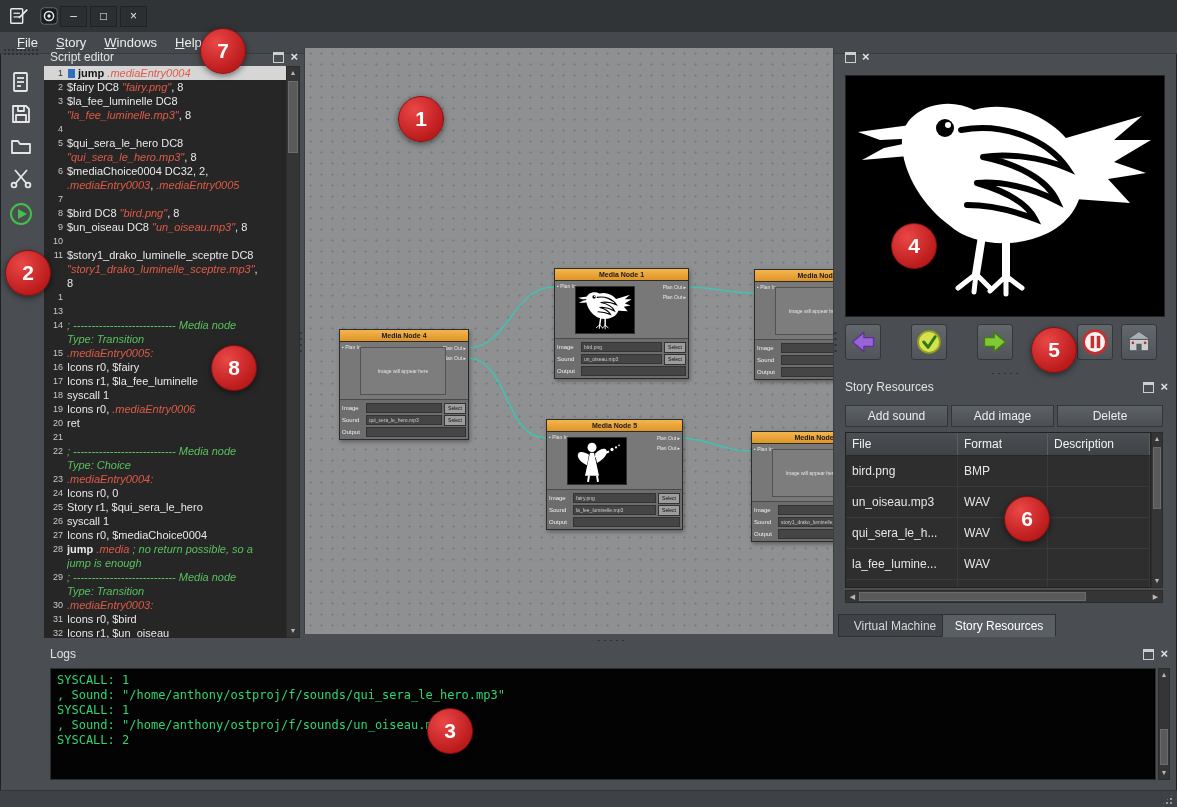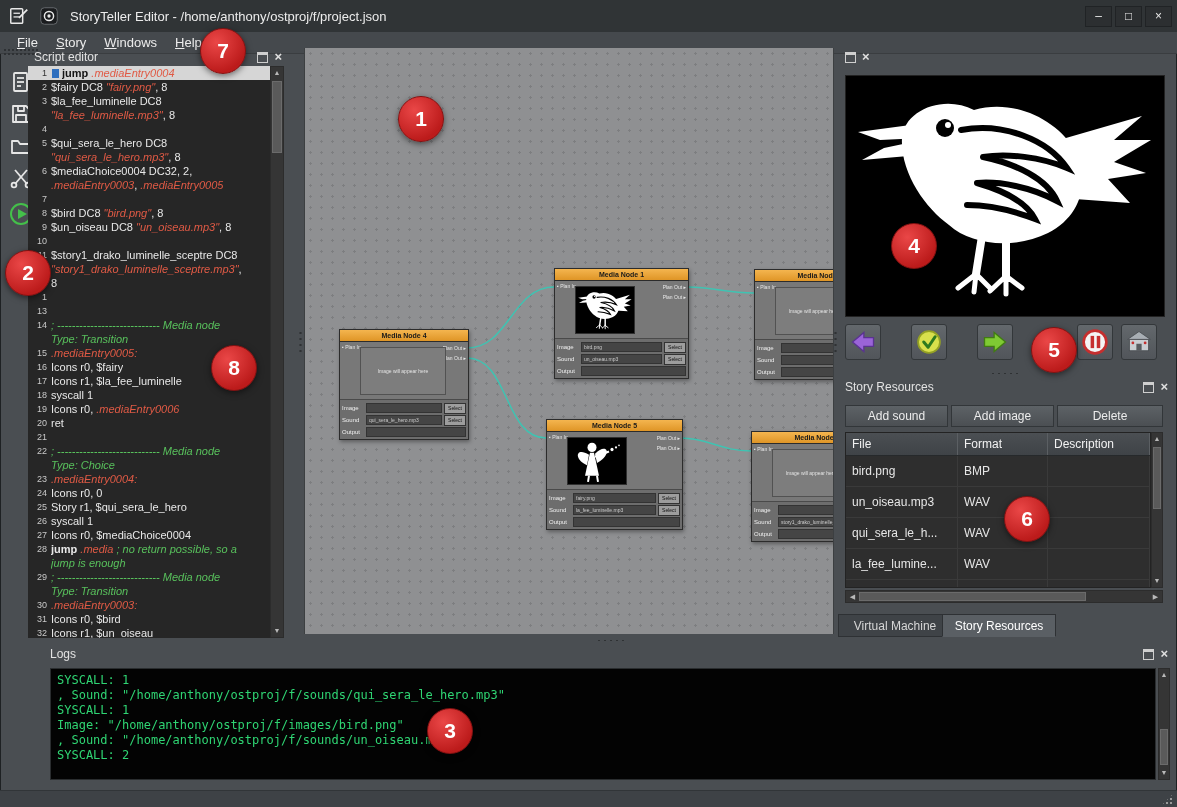--- a/index.html
+++ b/index.html
@@ -25,21 +25,21 @@
   .ltb-btn{position:absolute;left:9px;width:24px;height:24px;background:transparent;border:none;padding:0;}
   .ltb-btn svg{width:24px;height:24px;}
   .wico{fill:none;stroke:#e6e6e6;stroke-width:1.8;stroke-linejoin:round;}
   
   .dock{position:absolute;}
   .dock-title{height:18px;display:flex;align-items:center;padding:0 4px 0 8px;}
   .dock-title-text{color:#e2e2e2;font-size:12px;flex:1;}
   .dock-float{width:9px;height:7px;border:1px solid #cfcfcf;border-top:3px solid #cfcfcf;display:inline-block;margin-right:6px;}
   .dock-close{color:#e0e0e0;font-size:13px;font-weight:bold;line-height:10px;}
   
-  .dock-script{left:26px;top:48px;width:260px;height:592px;}
+  .dock-script{left:42px;top:48px;width:260px;height:592px;}
   .editor{position:absolute;left:2px;top:18px;right:14px;bottom:2px;background:#262626;
           overflow:hidden;font-family:"Liberation Sans",sans-serif;font-size:11px;}
   .crow{display:flex;height:14px;line-height:14px;align-items:center;}
   .crow.active{background:#d6d6d6;}
   .gut{width:19px;text-align:right;padding-right:4px;color:#c9c9c9;font-size:9px;flex:none;}
   .crow.active .gut{color:#333;}
   .ctxt{white-space:pre;color:#e8e8e8;overflow:hidden;}
   .crow.active .ctxt{color:#141414;}
   .seg-r{color:#e05a45;font-style:italic;}
   .seg-c{color:#58c05c;font-style:italic;}
@@ -163,21 +163,20 @@
           <line x1="12" y1="14" x2="21" y2="5" stroke="#e8e8e8" stroke-width="2"></line>
         </svg>
     </span>
     <span class="tbi">
       <svg viewBox="0 0 24 24">
           <rect x="3" y="3" width="18" height="18" rx="4" fill="#1a1c1e" stroke="#6a6e72" stroke-width="1"></rect>
           <circle cx="12" cy="12" r="5" fill="none" stroke="#e8e8e8" stroke-width="1.6"></circle>
           <circle cx="12" cy="12" r="1.8" fill="#e8e8e8"></circle>
         </svg>
     </span>
-    <span class="tb-title">StoryTeller Editor - /home/anthony/ostproj/f/project.json</span>
     <div class="win-controls">
       <div class="wc">–</div>
       <div class="wc">□</div>
       <div class="wc">×</div>
     </div>
   </div>
 
   <div class="menubar">
       <span class="menu-item"><u>F</u>ile</span>
       <span class="menu-item"><u>S</u>tory</span>
@@ -648,21 +647,20 @@
   <div class="dock dock-logs">
     <div class="dock-title">
       <span class="dock-title-text">Logs</span>
       <span class="dock-float"></span>
       <span class="dock-close">×</span>
     </div>
     <div class="console">
         <div class="log-line">SYSCALL: 1</div>
         <div class="log-line">, Sound: "/home/anthony/ostproj/f/sounds/qui_sera_le_hero.mp3"</div>
         <div class="log-line">SYSCALL: 1</div>
-        <div class="log-line">Image: "/home/anthony/ostproj/f/images/bird.png"</div>
         <div class="log-line">, Sound: "/home/anthony/ostproj/f/sounds/un_oiseau.mp3"</div>
         <div class="log-line">SYSCALL: 2</div>
       </div>
     <div class="log-vscroll">
       <span class="sb-up">▲</span>
       <span class="log-handle"></span>
       <span class="sb-down">▼</span>
     </div>
   </div>
 

